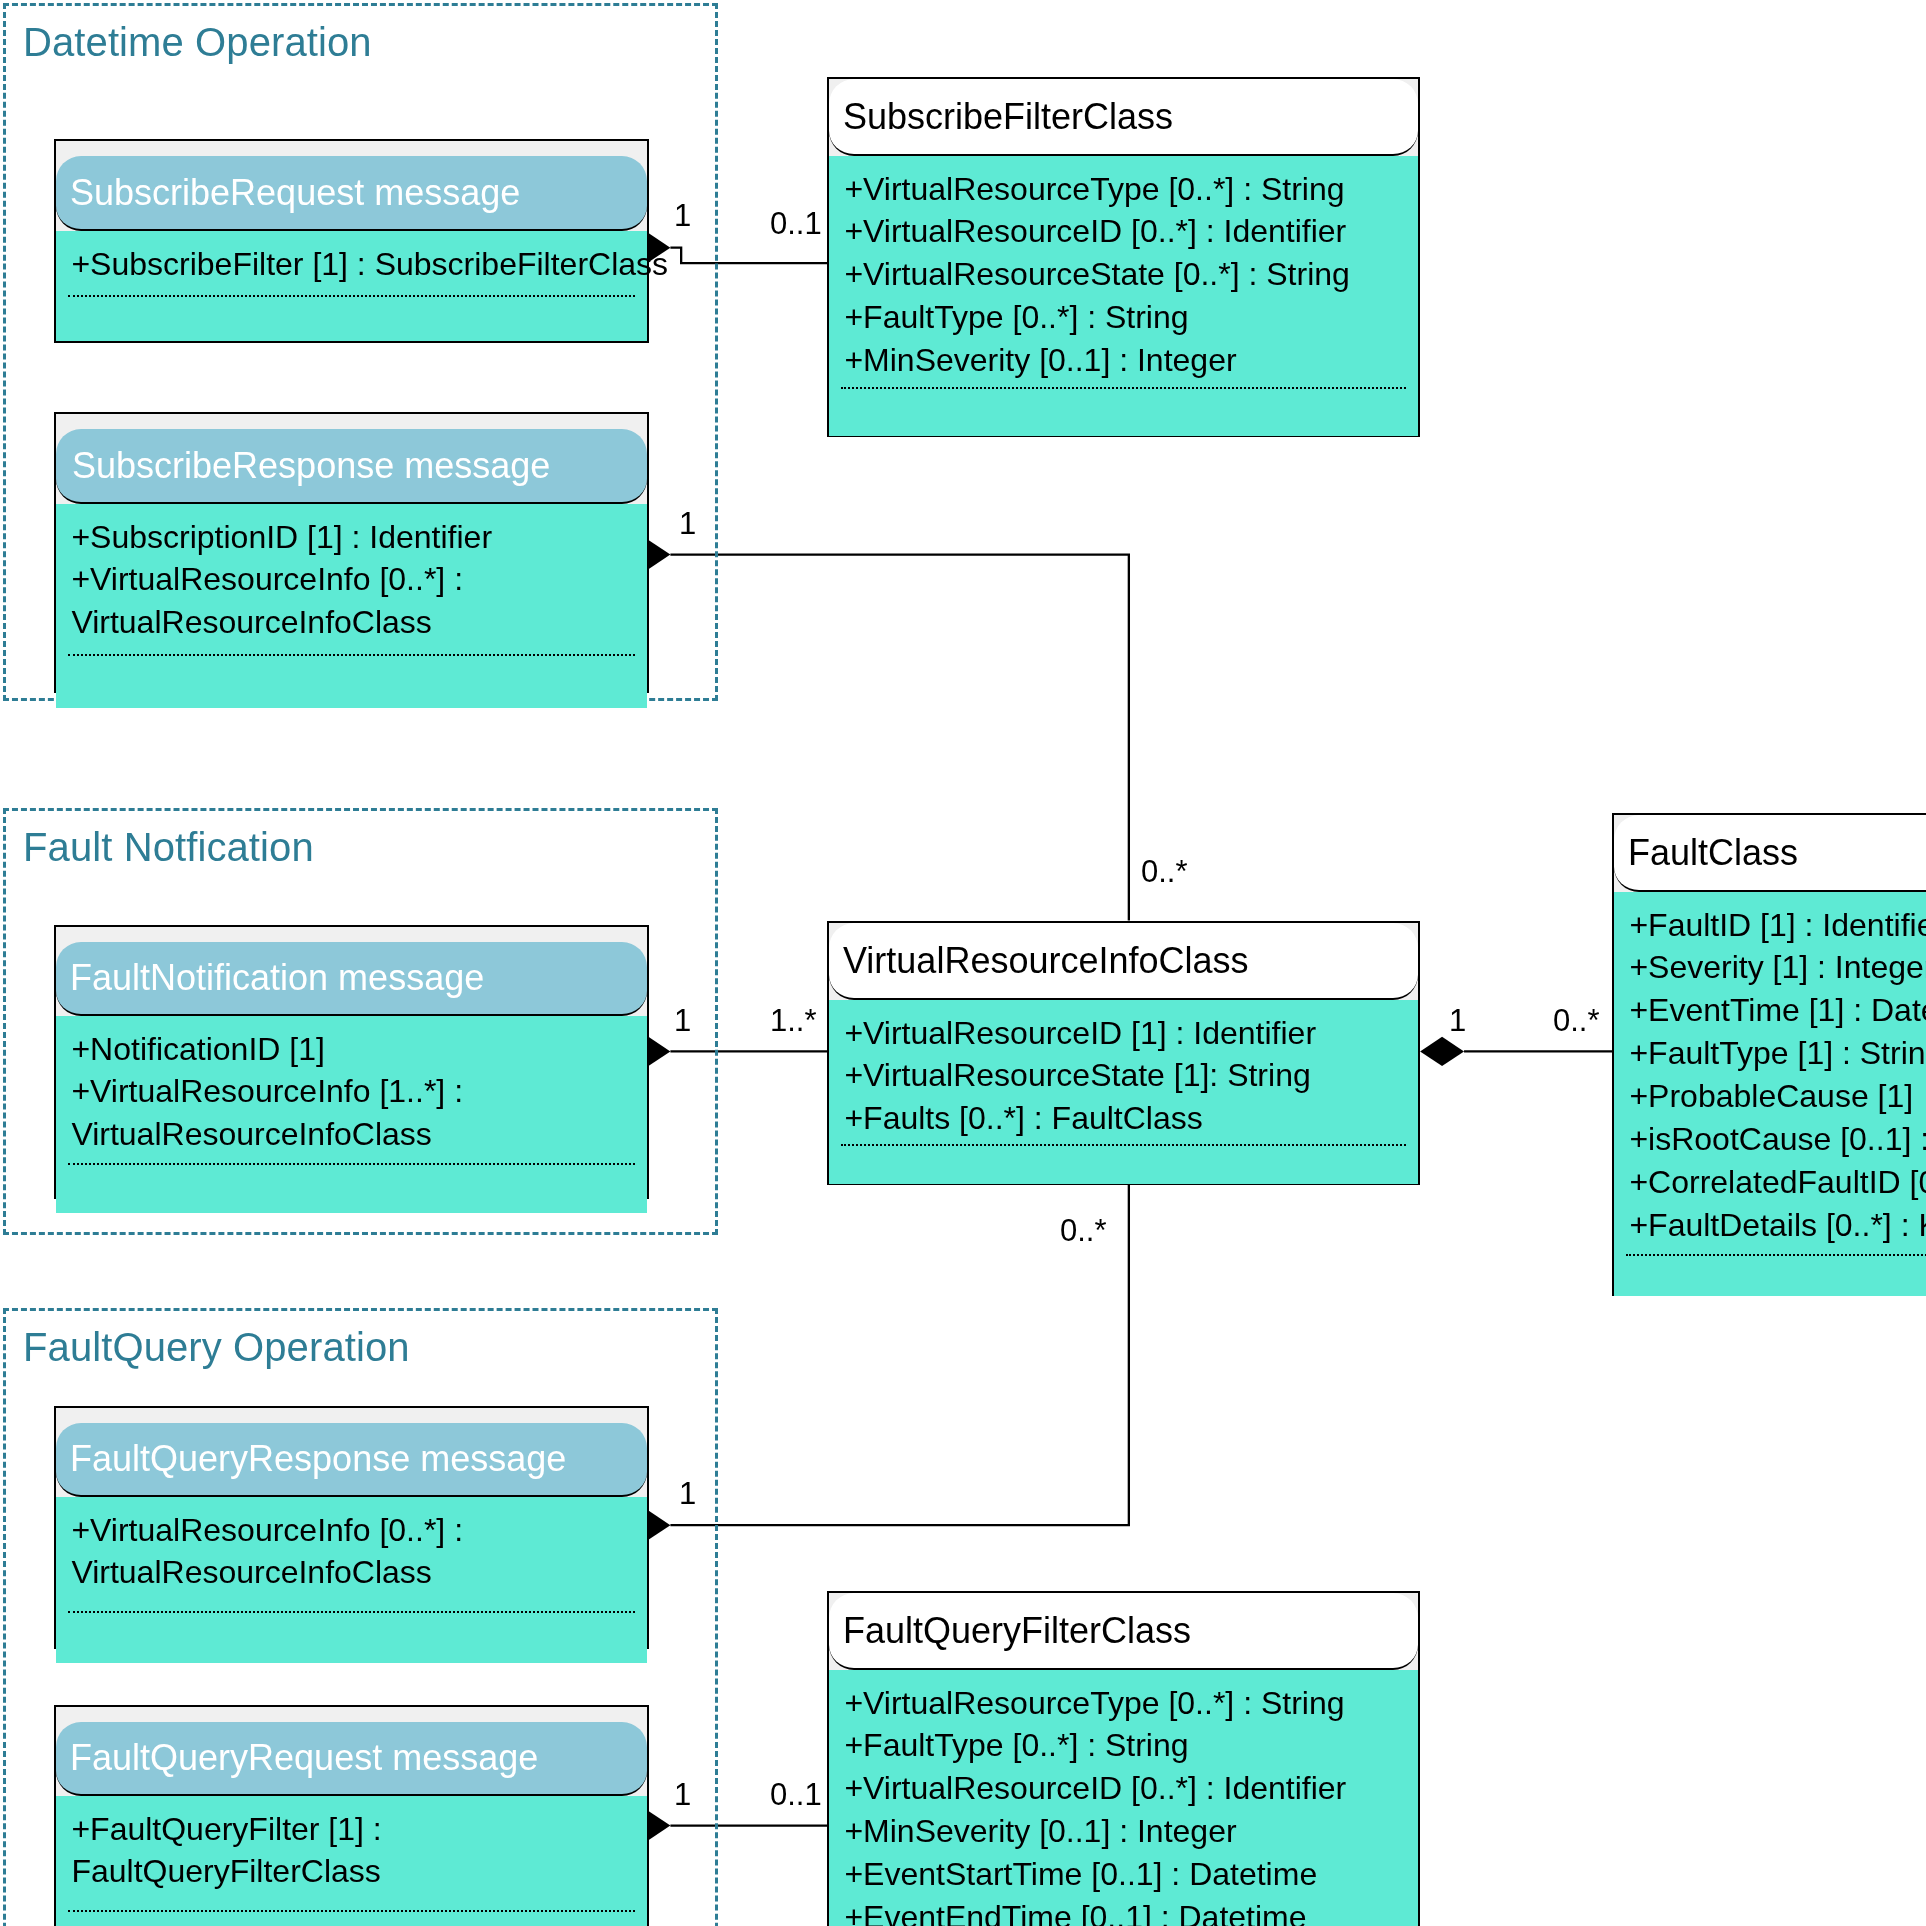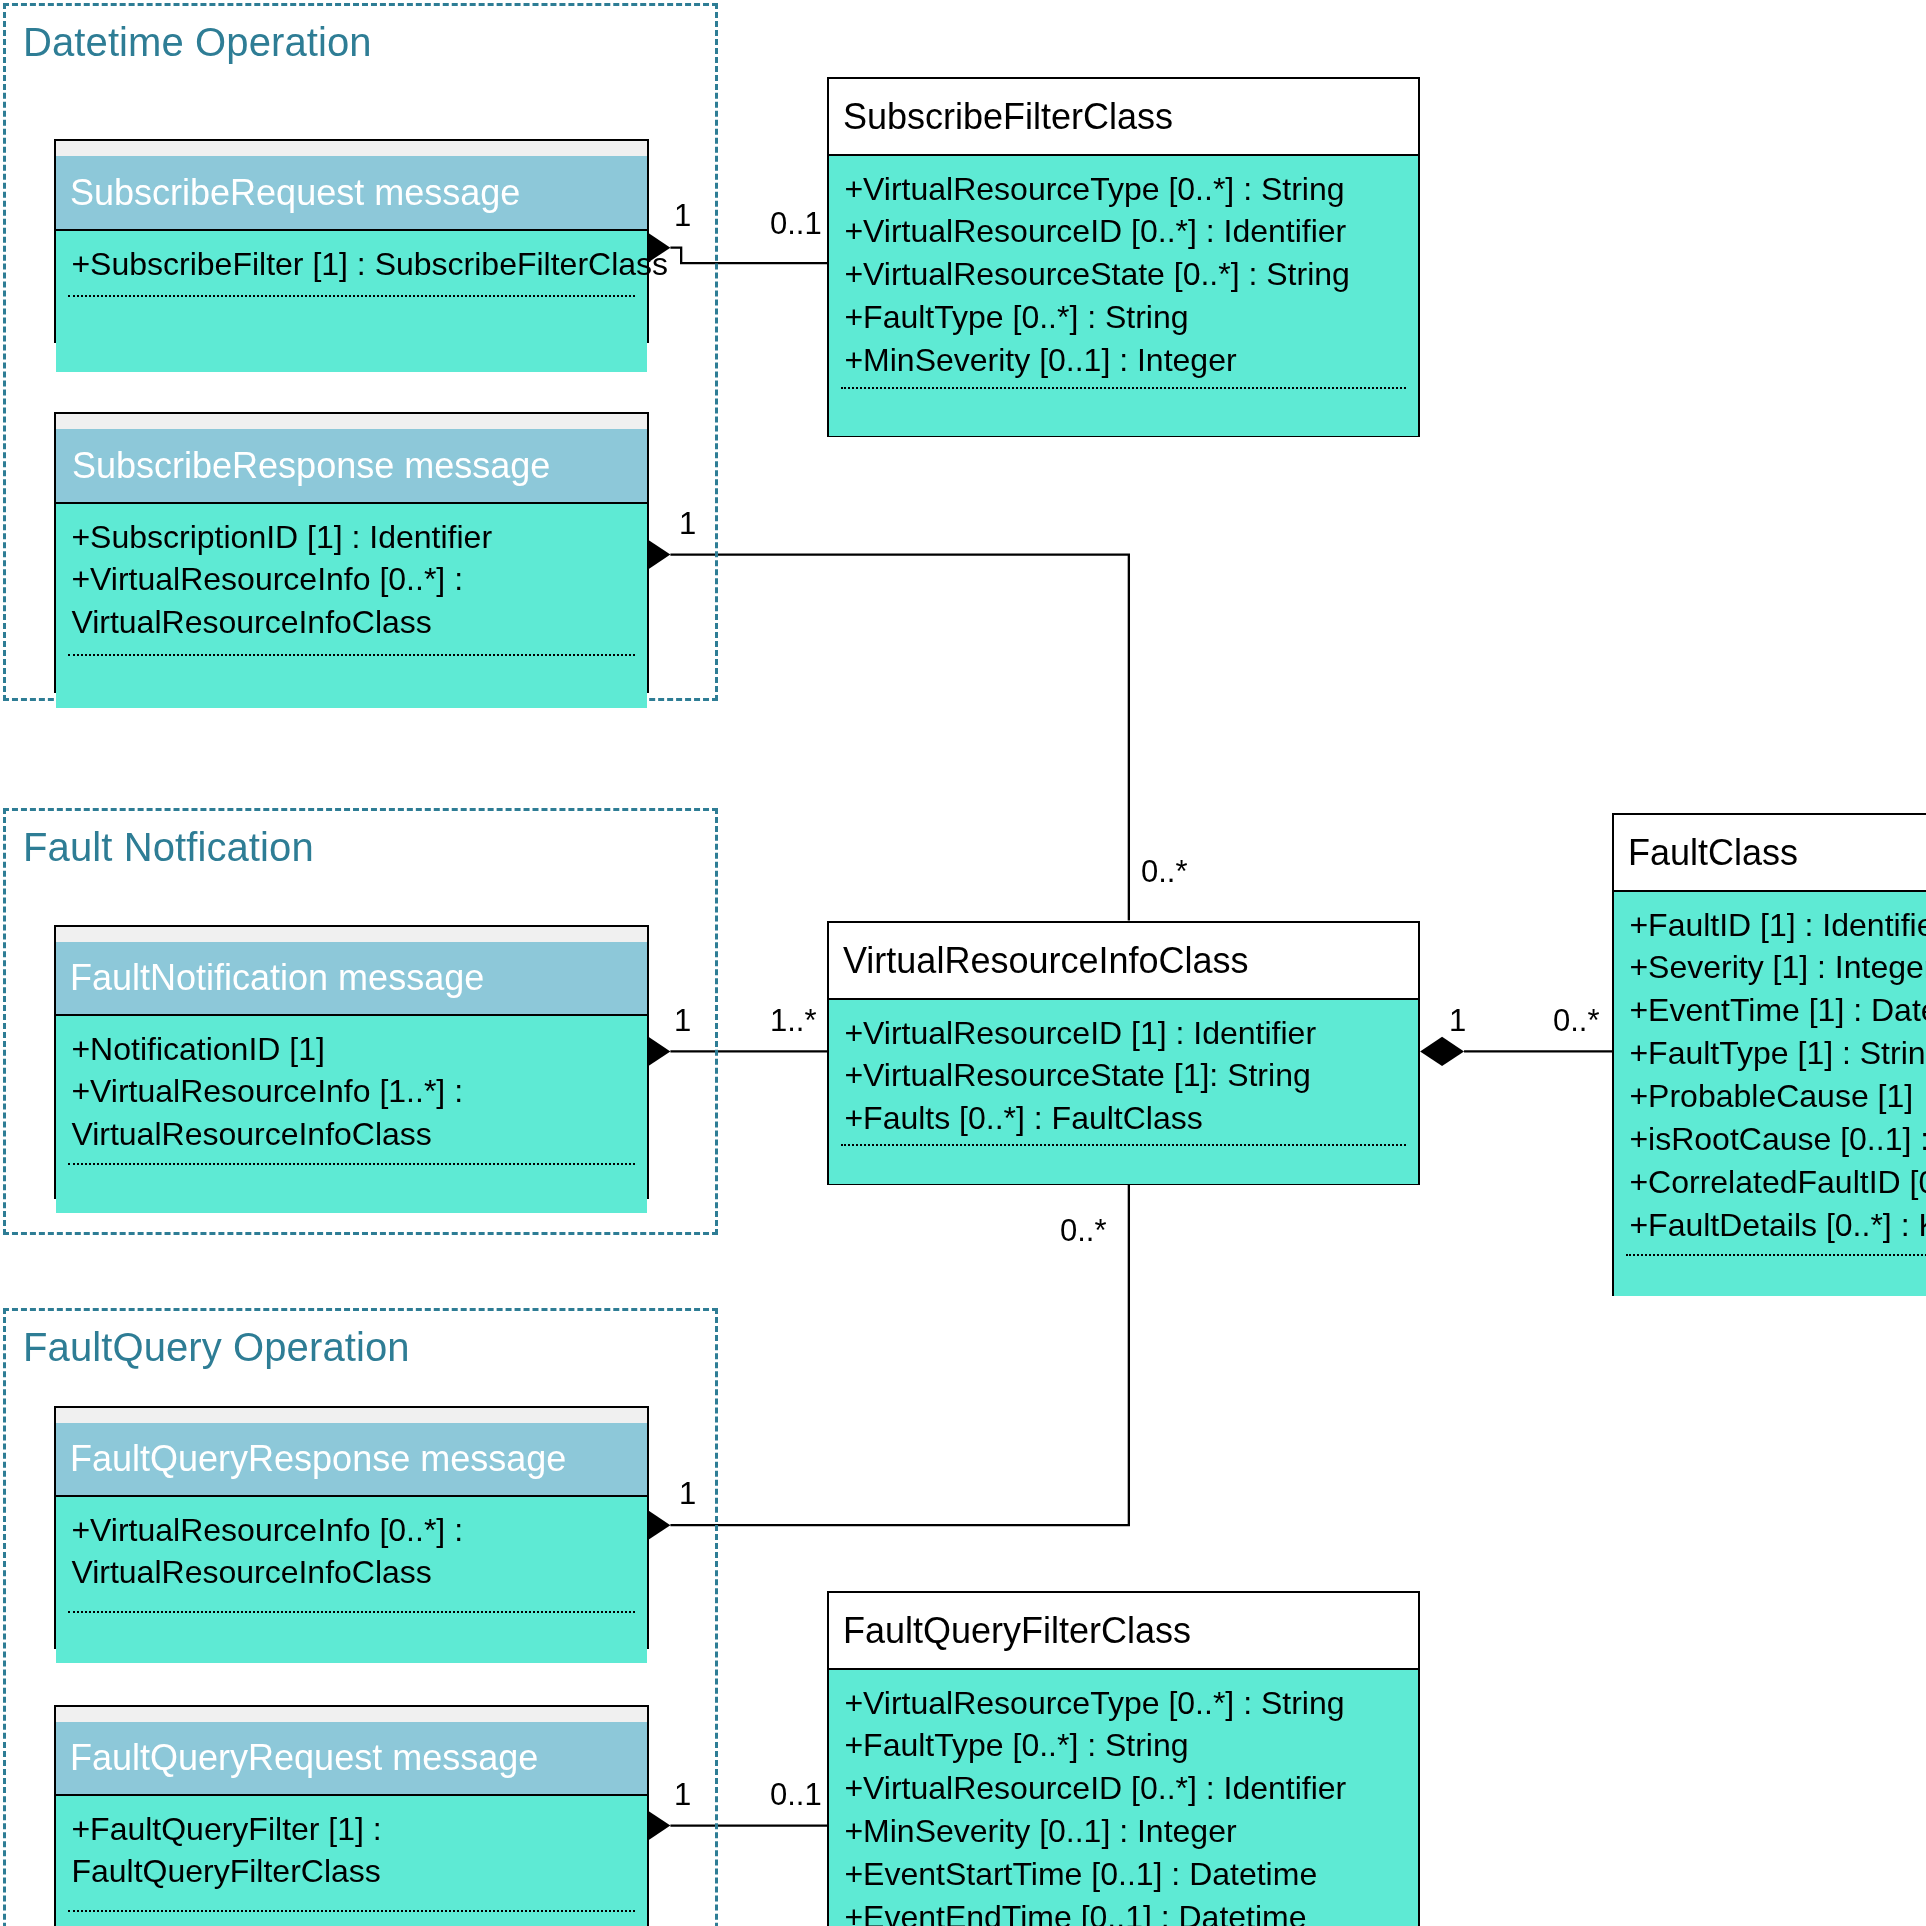--- a/index.html
+++ b/index.html
@@ -38,20 +38,21 @@
     box-sizing:border-box;
     border:2.7px solid #000000;
     background:#F0F0F0;
   }
   .box-header{
     box-sizing:border-box;
     border-bottom:2.7px solid #000000;
     display:flex;
     align-items:center;
     padding-left:14px;
+    border-radius:25px;
   }
   .box-header.msg{
     background:#8DC8D9;
     color:#ffffff;
     margin-top:15px;
   }
   .box-header.cls{
     background:#ffffff;
     color:#000000;
   }
@@ -152,21 +153,21 @@
   <span class="mult" style="left:674px;top:1779px;">1</span>
   <span class="mult" style="left:770px;top:1779px;">0..1</span>
 
   <div class="group" style="left:3.1px;top:3.1px;width:715px;height:698px;"></div>
   <div class="group-title" style="left:23px;top:22.3px;">Datetime Operation</div>
 
   <div class="umlbox" style="left:54px;top:139px;width:595px;height:204px;">
     <div class="box-header msg" style="height:75px;">
       <span class="box-header-text">SubscribeRequest message</span>
     </div>
-    <div class="box-body" style="height:141px;">
+    <div class="box-body" style="height:110px;">
       <div class="attr">+SubscribeFilter [1] : SubscribeFilterClass</div>
       <div class="compart-sep" style="top:64px;"></div>
     </div>
   </div>
 
   <div class="umlbox" style="left:54px;top:412px;width:595px;height:281px;">
     <div class="box-header msg" style="height:75px;padding-left:16px;">
       <span class="box-header-text">SubscribeResponse message</span>
     </div>
     <div class="box-body" style="height:204px;">

